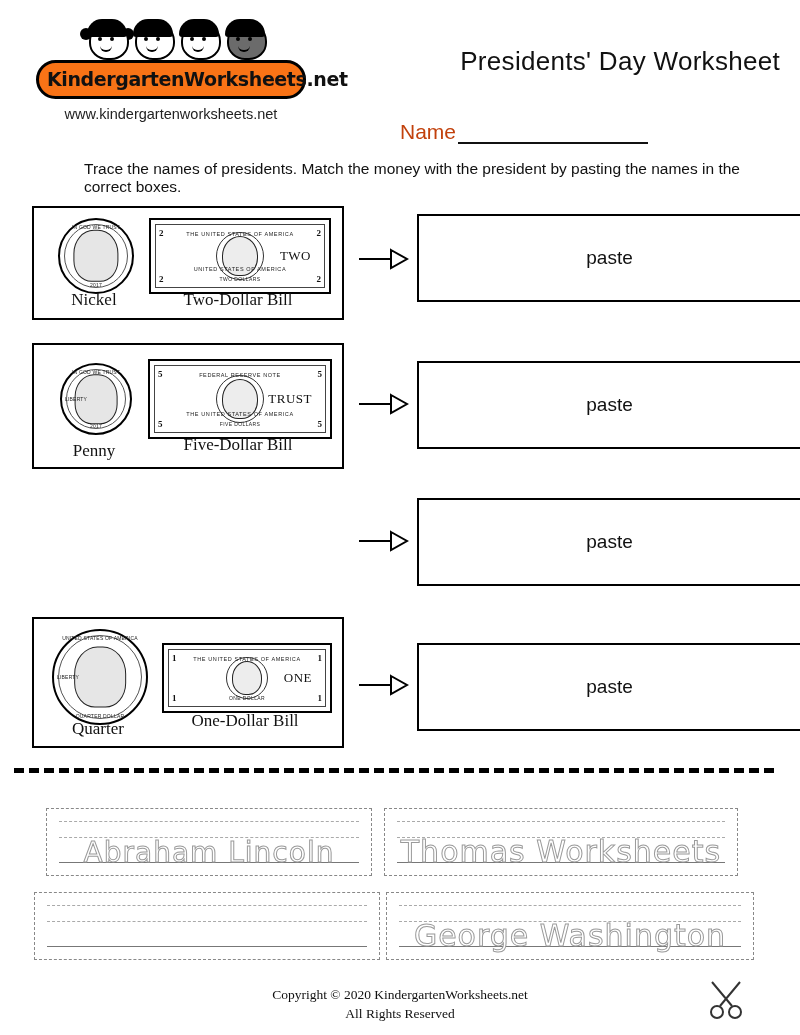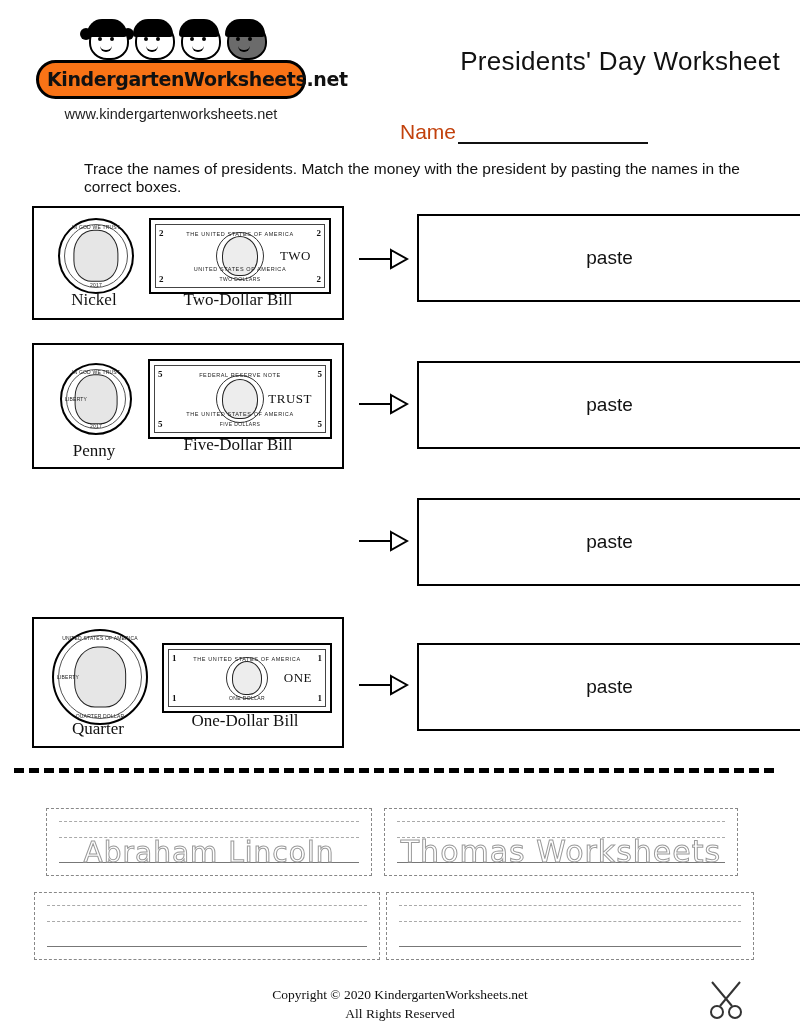--- a/index.html
+++ b/index.html
@@ -587,20 +587,21 @@
 </div>
 <div class="trace-card tc3">
   <div class="guide-top"></div>
     <div class="guide-mid"></div>
     <div class="guide-base"></div>
 </div>
 <div class="trace-card tc4">
   <div class="guide-top"></div>
     <div class="guide-mid"></div>
     <div class="guide-base"></div>
+  <div class="trace-text">George Washington</div>
 </div>
 
 <div class="footer">
   <div>Copyright © 2020 KindergartenWorksheets.net</div>
   <div>All Rights Reserved</div>
 </div>
 
 <svg class="scissors" viewBox="0 0 44 44">
   <path d="M8 4 L28 28 M36 4 L16 28" fill="none" stroke="#333" stroke-width="2"></path>
   <circle cx="13" cy="34" r="6" fill="none" stroke="#333" stroke-width="2"></circle>

